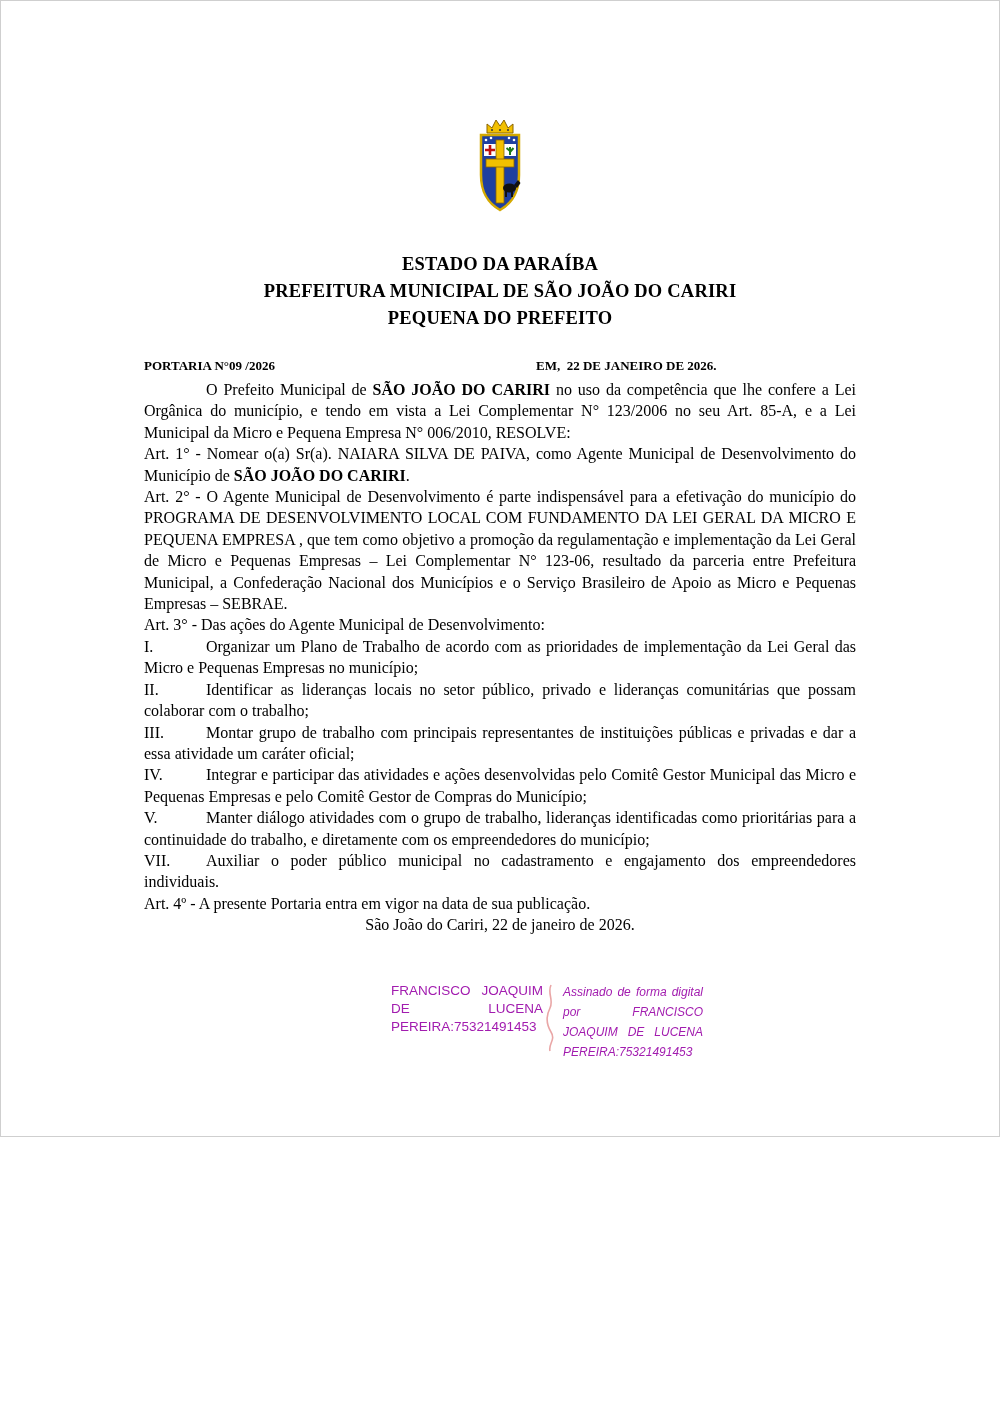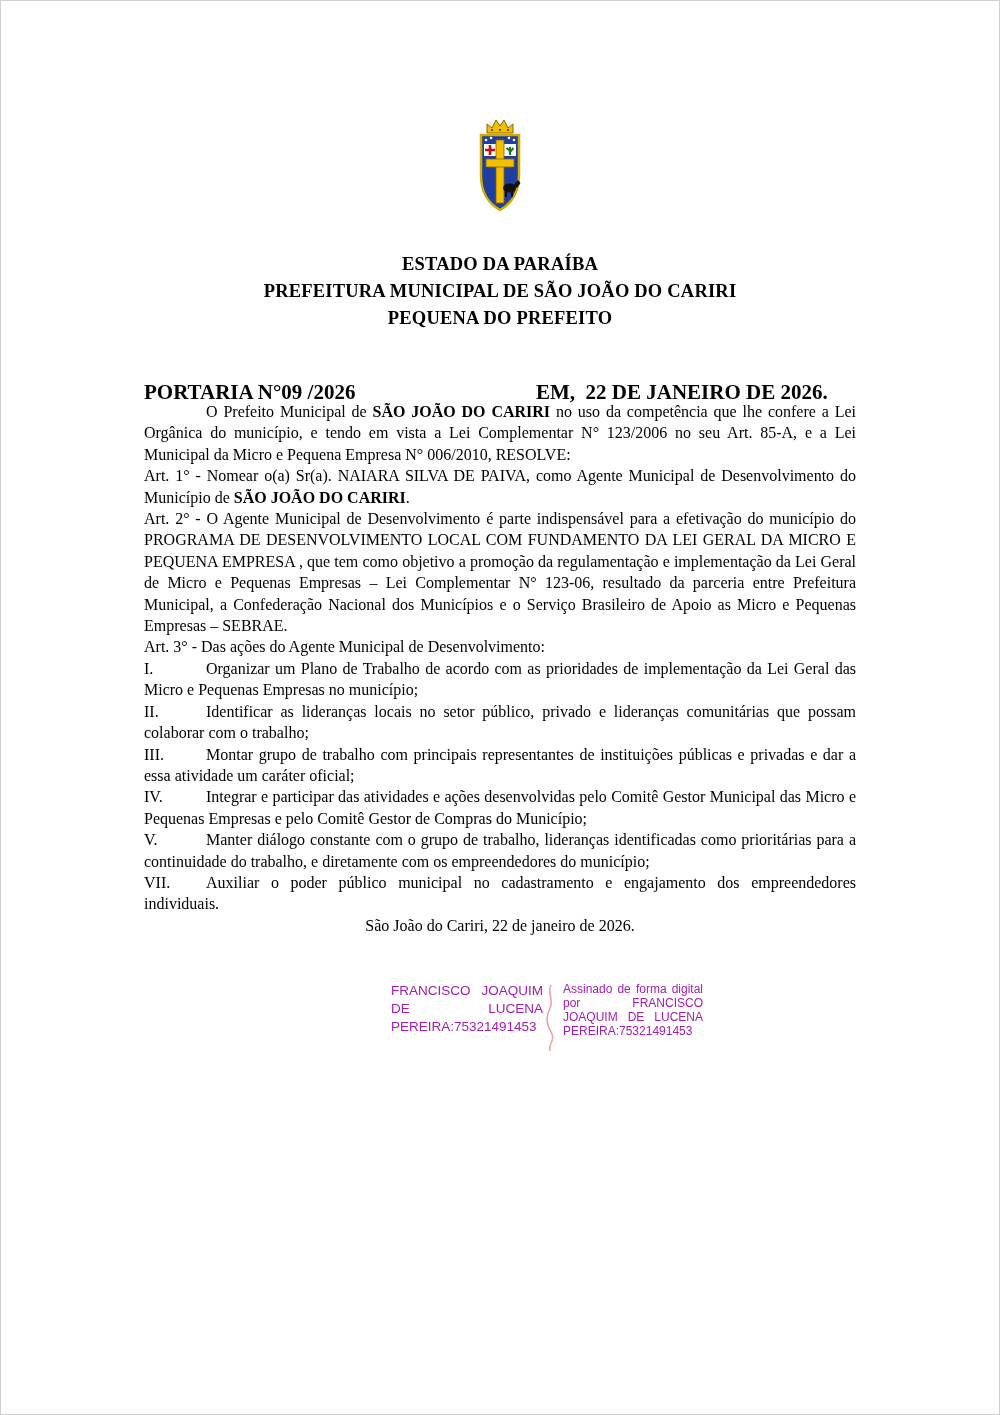--- a/index.html
+++ b/index.html
@@ -1,42 +1,42 @@
 <!DOCTYPE html>
 <html><head>
 <meta charset="utf-8">
 <style>
   html, body { margin: 0; padding: 0; background: #ffffff; }
   .page {
     position: relative;
     width: 1000px;
-    height: 1415px;
+    height: 1137px;
     background: #ffffff;
     border: 1px solid #cfcfcf;
     box-sizing: border-box;
     font-family: "Liberation Serif", serif;
     color: #000;
     overflow: hidden;
   }
   .crest { width: 82px; margin: 116px auto 0 auto; display: block; }
   .crest svg { display: block; }
   .letterhead {
     margin-top: 34px;
     text-align: center;
     font-weight: bold;
     font-size: 18.5px;
     line-height: 27px;
     letter-spacing: 0.2px;
   }
   .content { padding: 0 143px; }
   .meta-row {
     position: relative;
-    margin-top: 48px;
+    margin-top: 26px;
     font-weight: bold;
-    font-size: 21px;
+    font-size: 13px;
     height: 21px;
   }
   .meta-date { position: absolute; left: 392px; top: 0; white-space: nowrap; }
   .body-text { font-size: 16px; line-height: 21.4px; text-align: justify; }
   .body-text p { margin: 0; }
   .gap  { margin-top: 21px; }
   .gap2 { margin-top: 26px; }
   .indent { text-indent: 62px; }
   .num { display: inline-block; width: 62px; text-indent: 0; }
   .place-date {
@@ -47,21 +47,21 @@
   .sig {
     display: flex;
     align-items: flex-start;
     margin-top: 46px;
     margin-left: 247px;
     font-family: "Liberation Sans", sans-serif;
     color: #a21caf;
   }
   .sig-name { width: 152px; font-size: 13.5px; line-height: 18px; }
   .sig-squiggle { margin: 2px 1px 0 1px; flex: 0 0 auto; }
-  .sig-note { width: 140px; font-size: 12px; line-height: 14px; margin-left: 6px; }
+  .sig-note { width: 140px; font-size: 12px; line-height: 20px; margin-left: 6px; font-style: italic; }
 </style>
 </head>
 <body>
 
 <div class="page">
 
   <div class="crest">
     <svg viewBox="0 0 82 100" width="82" height="100" aria-hidden="true">
 
       <path d="M28 16 L28 7 L33 11 L37 3 L41 9 L45 3 L49 11 L54 7 L54 16 Z" fill="#f2c000" stroke="#8a6400" stroke-width="1"></path>
@@ -112,23 +112,24 @@
       <p class="gap"><span>Art. 1° - Nomear o(a) Sr(a). NAIARA SILVA DE PAIVA, como Agente Municipal de Desenvolvimento do Município de </span><b>SÃO JOÃO DO CARIRI</b><span>.</span></p>
 
       <p class="gap">Art. 2° - O Agente Municipal de Desenvolvimento é parte indispensável para a efetivação do município do PROGRAMA DE DESENVOLVIMENTO LOCAL COM FUNDAMENTO DA LEI GERAL DA MICRO E PEQUENA EMPRESA , que tem como objetivo a promoção da regulamentação e implementação da Lei Geral de Micro e Pequenas Empresas – Lei Complementar N° 123-06, resultado da parceria entre Prefeitura Municipal, a Confederação Nacional dos Municípios e o Serviço Brasileiro de Apoio as Micro e Pequenas Empresas – SEBRAE.</p>
 
       <p class="gap">Art. 3° - Das ações do Agente Municipal de Desenvolvimento:</p>
 
       <p><span class="num">I.</span><span>Organizar um Plano de Trabalho de acordo com as prioridades de implementação da Lei Geral das Micro e Pequenas Empresas no município;</span></p>
       <p><span class="num">II.</span><span>Identificar as lideranças locais no setor público, privado e lideranças comunitárias que possam colaborar com o trabalho;</span></p>
       <p><span class="num">III.</span><span>Montar grupo de trabalho com principais representantes de instituições públicas e privadas e dar a essa atividade um caráter oficial;</span></p>
       <p><span class="num">IV.</span><span>Integrar e participar das atividades e ações desenvolvidas pelo Comitê Gestor Municipal das Micro e Pequenas Empresas e pelo Comitê Gestor de Compras do Município;</span></p>
-      <p><span class="num">V.</span><span>Manter diálogo constante com o grupo de trabalho, lideranças identificadas como prioritárias para a continuidade do trabalho, e diretamente com os empreendedores do município;</span></p>
+      <p><span class="num">V.</span><span>Manter diálogo atividades com o grupo de trabalho, lideranças identificadas como prioritárias para a continuidade do trabalho, e diretamente com os empreendedores do município;</span></p>
       <p><span class="num">VII.</span><span>Auxiliar o poder público municipal no cadastramento e engajamento dos empreendedores individuais.</span></p>
 
+      <p>Art. 4º - A presente Portaria entra em vigor na data de sua publicação.</p>
 
       <p class="place-date">São João do Cariri, 22 de janeiro de 2026.</p>
 
       <div class="sig">
         <div class="sig-name">FRANCISCO JOAQUIM DE LUCENA PEREIRA:75321491453</div>
         <svg class="sig-squiggle" width="12" height="68" viewBox="0 0 12 68" aria-hidden="true">
           <path d="M7 1 C 3 9, 10 16, 6 24 S 2 40, 7 48 S 4 60, 6 67" fill="none" stroke="#e9a6a6" stroke-width="1.6"></path>
         </svg>
         <div class="sig-note">Assinado de forma digital por FRANCISCO JOAQUIM DE LUCENA PEREIRA:75321491453</div>
       </div>

